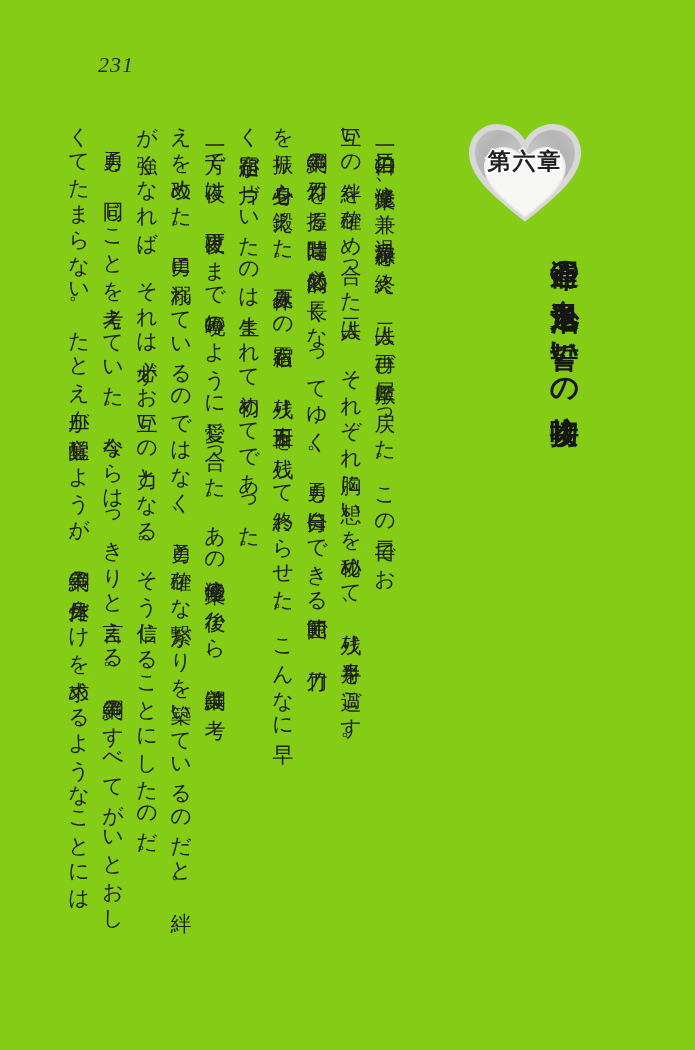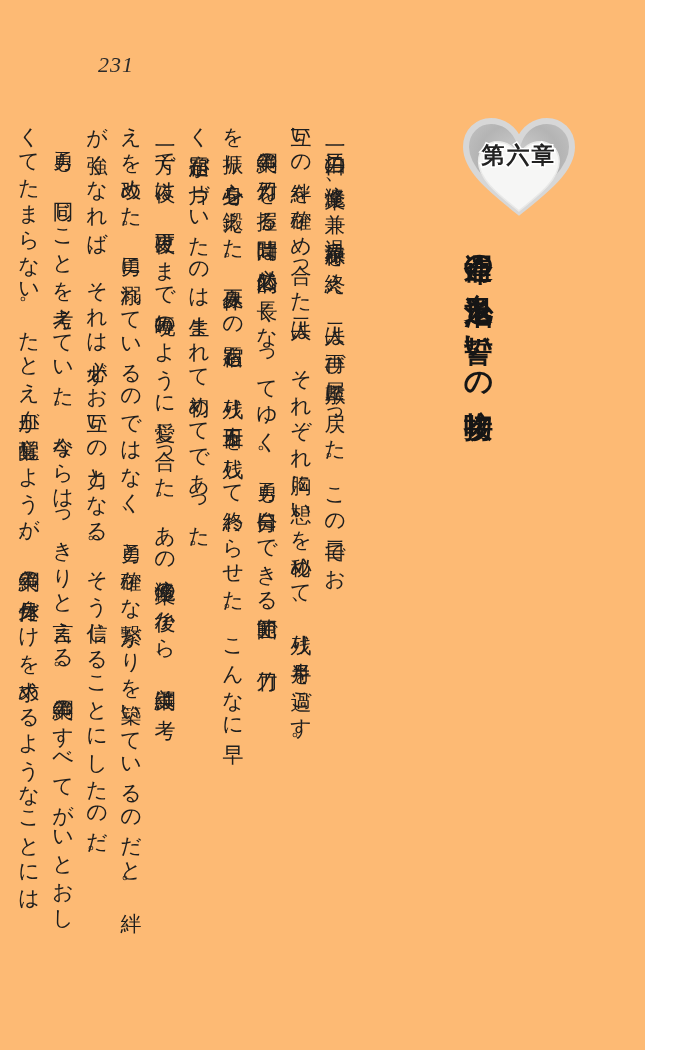--- a/index.html
+++ b/index.html
@@ -1,40 +1,40 @@
 <!DOCTYPE html>
 <html><head>
 <meta charset="utf-8">
 <style>
   html, body { margin: 0; padding: 0; }
   .page {
     position: relative;
-    width: 645px;
+    width: 695px;
     height: 1050px;
-    background: #fdba74;
+    background: #84cc16;
     overflow: hidden;
     font-family: "Liberation Serif", "DejaVu Serif", serif;
   }
   .page-number {
     position: absolute;
     left: 98px;
     top: 52px;
     font-size: 22px;
     font-style: italic;
     color: #2b2b2b;
     letter-spacing: 1px;
   }
   .chapter-block {
     position: absolute;
     left: 458px;
-    top: 116px;
+    top: 122px;
     width: 128px;
     display: flex;
     flex-direction: column;
-    align-items: flex-start;
+    align-items: flex-end;
   }
   .heart-badge { width: 122px; height: 106px; }
   .chapter-title {
     margin-top: 8px;
     writing-mode: vertical-rl;
     text-orientation: upright;
     font-size: 29px;
     font-weight: 600;
     color: #161616;
     letter-spacing: 2.5px;

